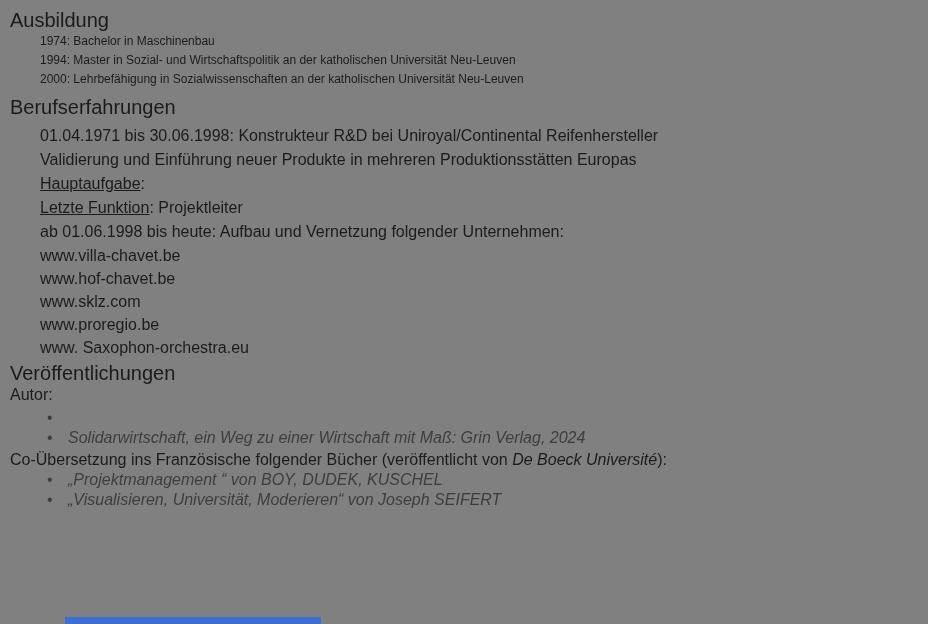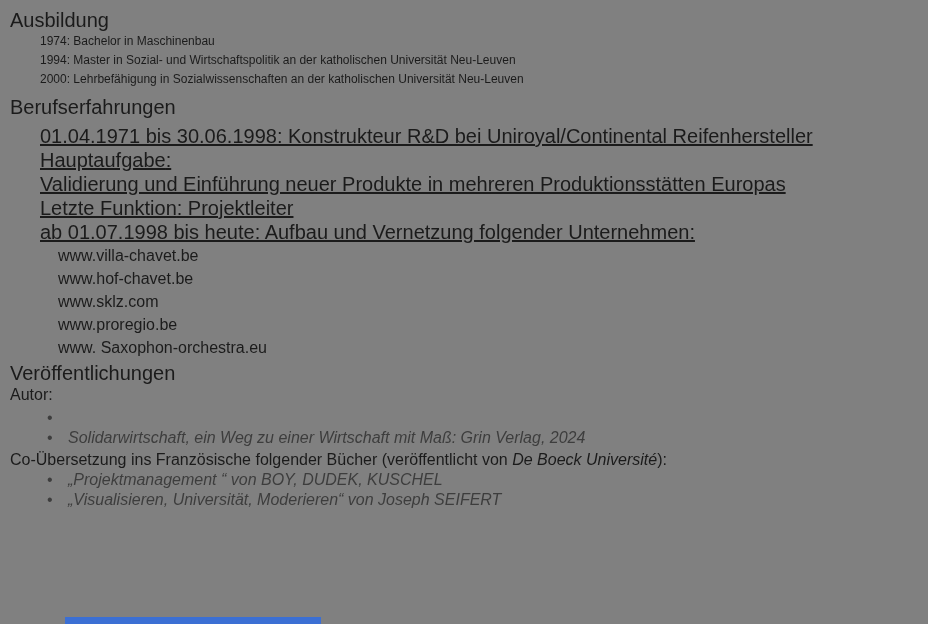--- a/index.html
+++ b/index.html
@@ -31,27 +31,26 @@
   
   .aus-line {
     margin-left: 30px;
     font-size: 12px;
     line-height: 19px;
   }
   .aus-line.sub { margin-left: 42px; }
   
   .beruf-line {
     margin-left: 30px;
-    font-size: 20px;
+    font-size: 16px;
     line-height: 24px;
-    text-decoration: underline;
   }
   .beruf-line.first { margin-top: 5px; }
   .url-line {
-    margin-left: 48px;
+    margin-left: 30px;
     font-size: 16px;
     line-height: 23px;
   }
   
   .pub-line {
     font-size: 16px;
     line-height: 20px;
   }
   .pub-line.autor { }
   .bullet-line {
@@ -86,24 +85,24 @@
 
 <div class="content">
 
   <div class="sec-heading line">Ausbildung</div>
   <div class="aus-line line">1974: Bachelor in Maschinenbau</div>
   <div class="aus-line line">1994: Master in Sozial- und Wirtschaftspolitik an der katholischen Universität Neu-Leuven</div>
   <div class="aus-line line">2000: Lehrbefähigung in Sozialwissenschaften an der katholischen Universität Neu-Leuven</div>
 
   <div class="sec-heading mt1 line">Berufserfahrungen</div>
   <div class="beruf-line first line">01.04.1971 bis 30.06.1998: Konstrukteur R&amp;D bei Uniroyal/Continental Reifenhersteller</div>
+  <div class="beruf-line line">Validierung und Einführung neuer Produkte in mehreren Produktionsstätten Europas</div>
   <div class="beruf-line line"><span class="underline">Hauptaufgabe</span><span>:</span></div>
-  <div class="beruf-line line">Validierung und Einführung neuer Produkte in mehreren Produktionsstätten Europas</div>
   <div class="beruf-line line"><span class="underline">Letzte Funktion</span><span>: Projektleiter</span></div>
-  <div class="beruf-line line">ab 01.07.1998 bis heute: Aufbau und Vernetzung folgender Unternehmen:</div>
+  <div class="beruf-line line">ab 01.06.1998 bis heute: Aufbau und Vernetzung folgender Unternehmen:</div>
 
   <div class="url-line line">www.villa-chavet.be</div>
   <div class="url-line line">www.hof-chavet.be</div>
   <div class="url-line line">www.sklz.com</div>
   <div class="url-line line">www.proregio.be</div>
   <div class="url-line line">www. Saxophon-orchestra.eu</div>
 
   <div class="sec-heading mt2 line">Veröffentlichungen</div>
   <div class="pub-line autor line">Autor:</div>
 

